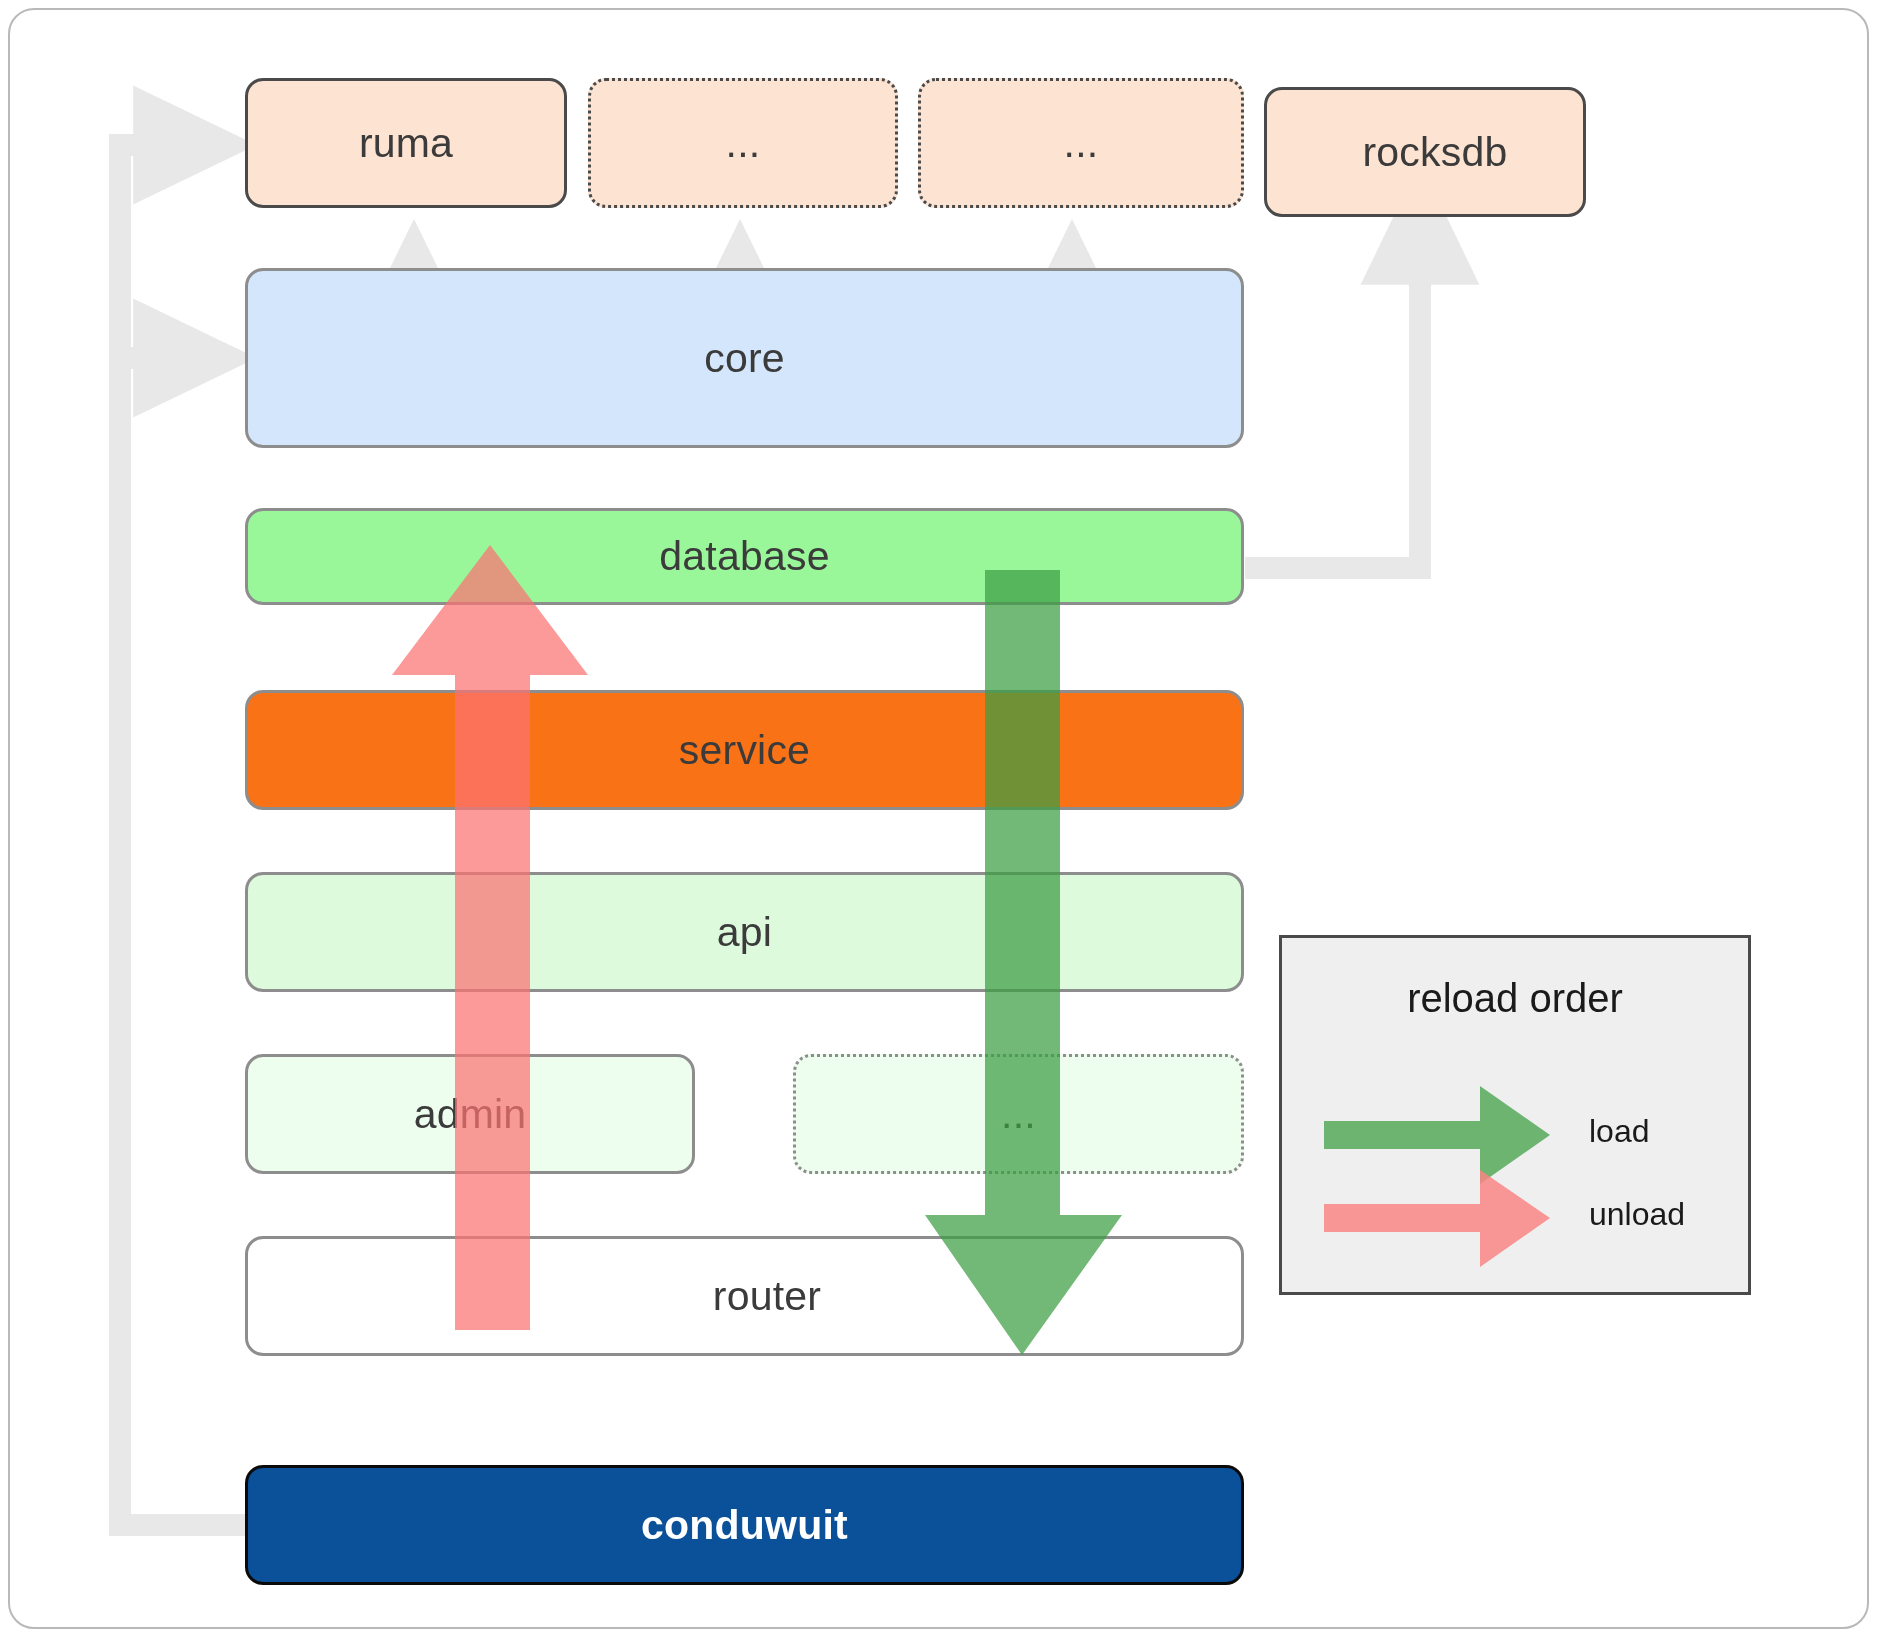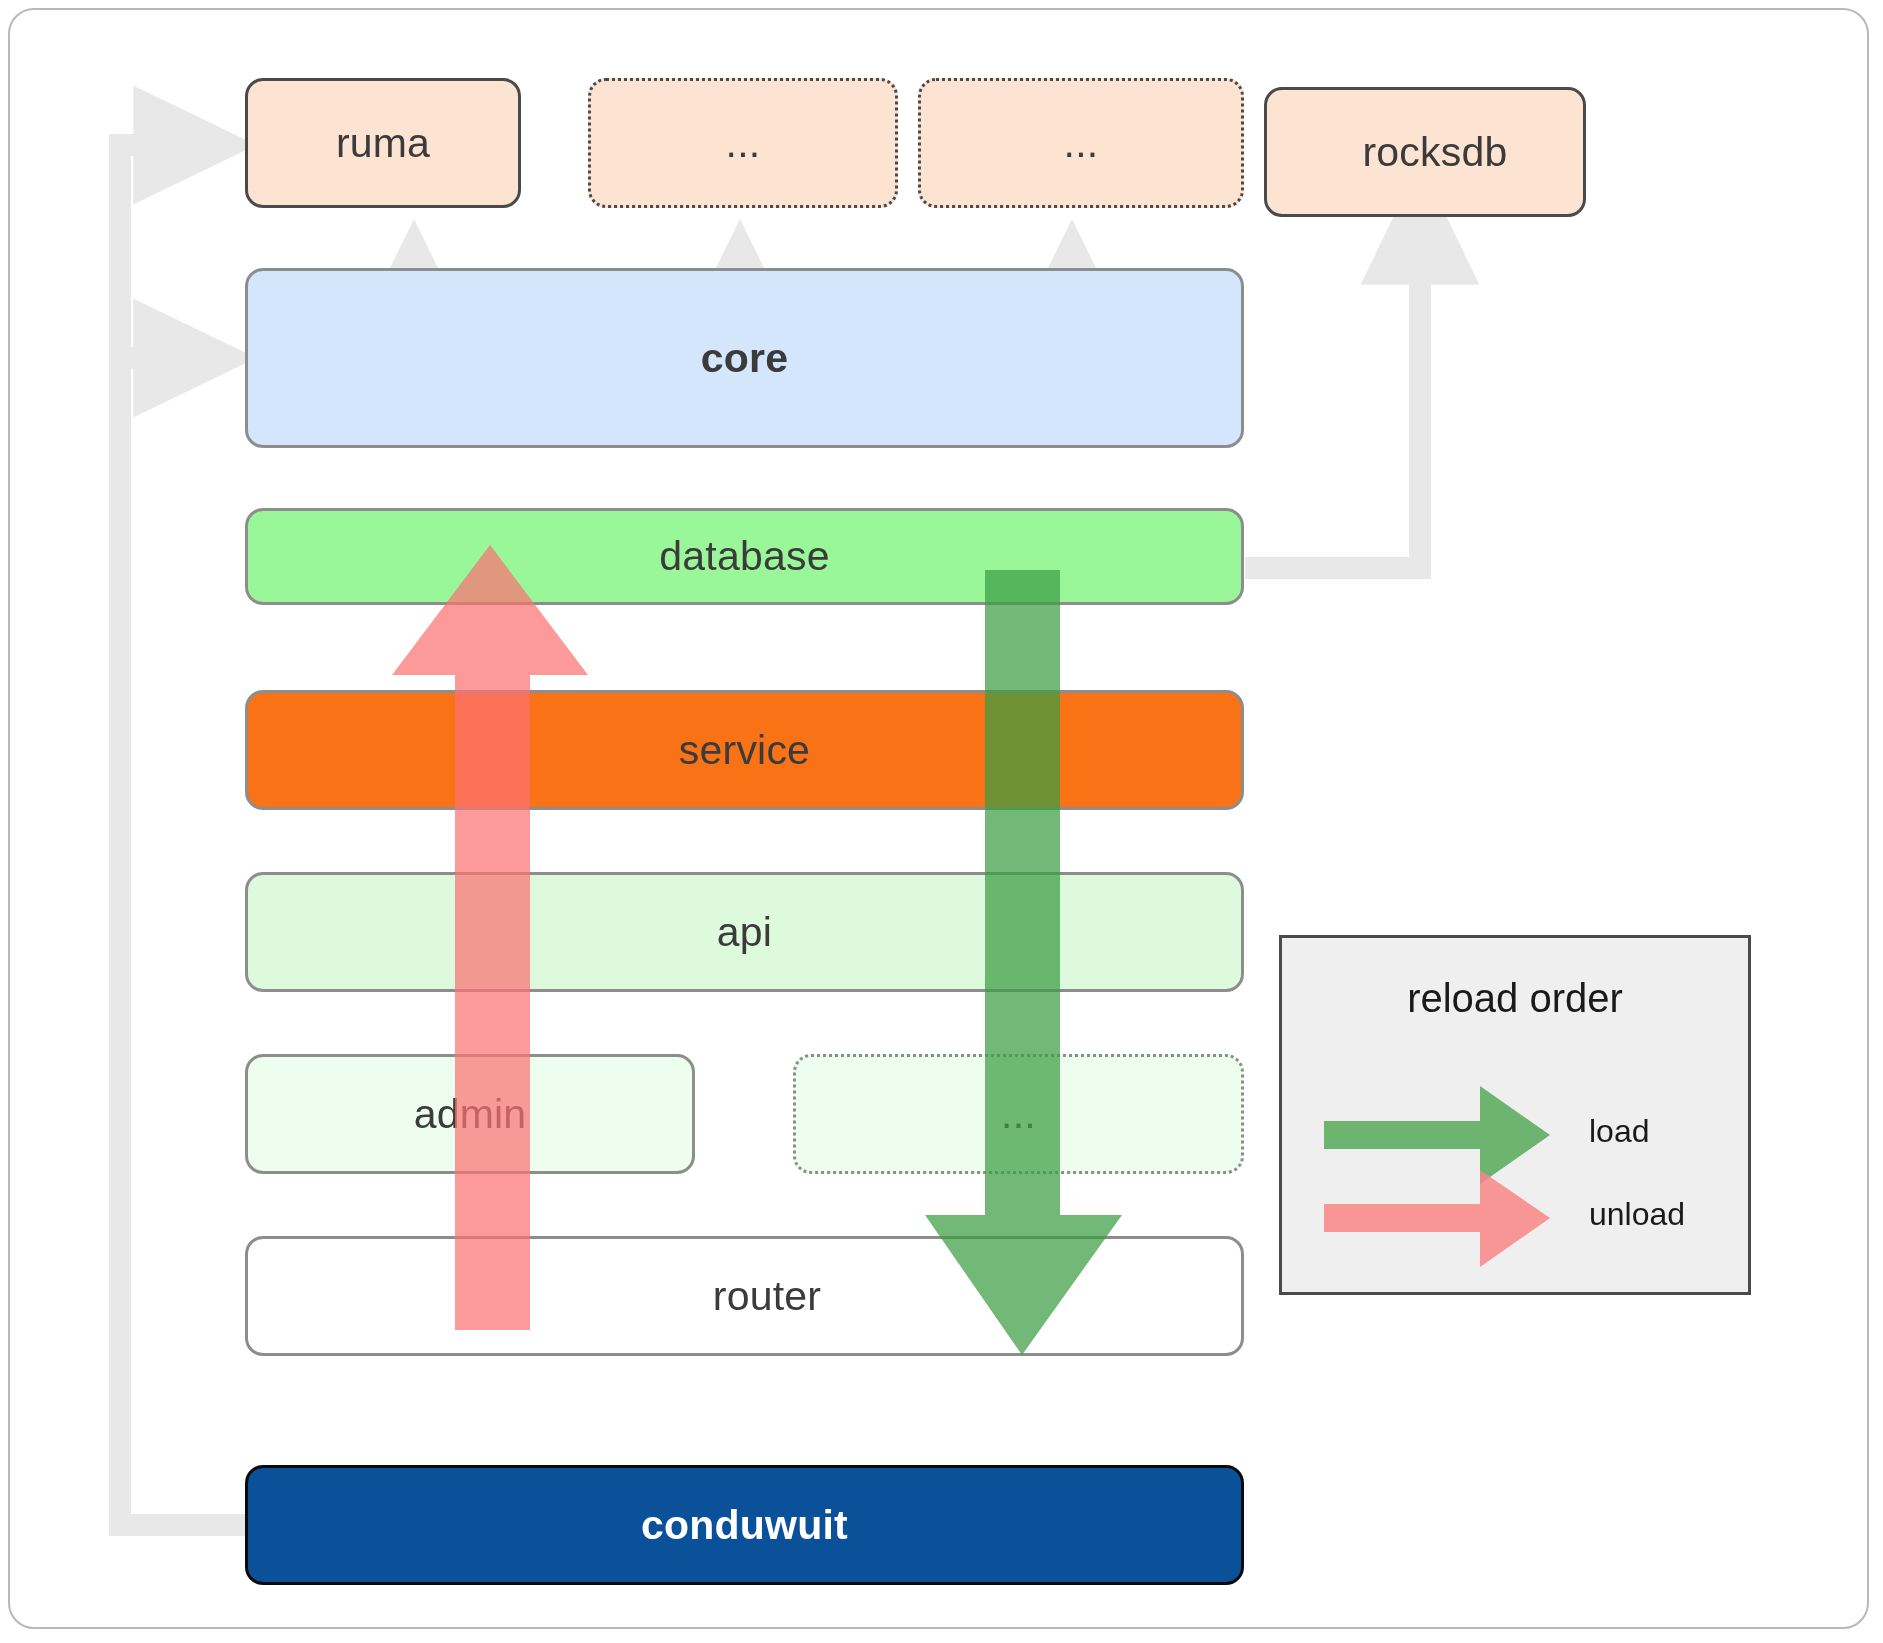--- a/index.html
+++ b/index.html
@@ -51,21 +51,21 @@
     border: 3px dotted #4a4a4a;
   }
 
   
   .layer {
     border: 3px solid #8d8d8d;
     border-radius: 18px;
   }
   .layer.dotted { border: 3px dotted #8d8d8d; }
 
-  .l-core     { background: #d4e6fb; font-weight: bold; }
+  .l-core     { background: #d4e6fb; }
   .l-database { background: #99f79a; }
   .l-service  { background: #f97316; }
   .l-api      { background: #ddfadd; }
   .l-admin    { background: #edfdee; }
   .l-dots     { background: #edfdee; }
   .l-router   { background: #ffffff; }
 
   .l-root {
     background: #0b5199;
     border: 3px solid #0a0a0a;
@@ -135,21 +135,21 @@
       <path d="M 1245,568 L 1420,568 L 1420,232" marker-end="url(#grayhead)"></path>
     </g>
 
     <g fill="#e8e8e8">
       <path d="M 390,268 L 414,219 L 438,268 L 424,268 L 424,283 L 404,283 L 404,268 z"></path>
       <path d="M 716,268 L 740,219 L 764,268 L 750,268 L 750,283 L 730,283 L 730,268 z"></path>
       <path d="M 1048,268 L 1072,219 L 1096,268 L 1082,268 L 1082,283 L 1062,283 L 1062,268 z"></path>
     </g>
   </svg>
 
-  <div class="node dep" style="left:245px; top:78px; width:276px; height:130px;text-align:right;">
+  <div class="node dep" style="left:245px; top:78px; width:322px; height:130px;text-align:right;">
     <span>ruma</span>
   </div>
   <div class="node dep dotted" style="left:588px; top:78px; width:310px; height:130px;">
     <span>...</span>
   </div>
   <div class="node dep dotted" style="left:918px; top:78px; width:326px; height:130px;">
     <span>...</span>
   </div>
   <div class="node dep" style="left:1264px; top:87px; width:322px; height:130px;padding-left:20px;">
     <span>rocksdb</span>

